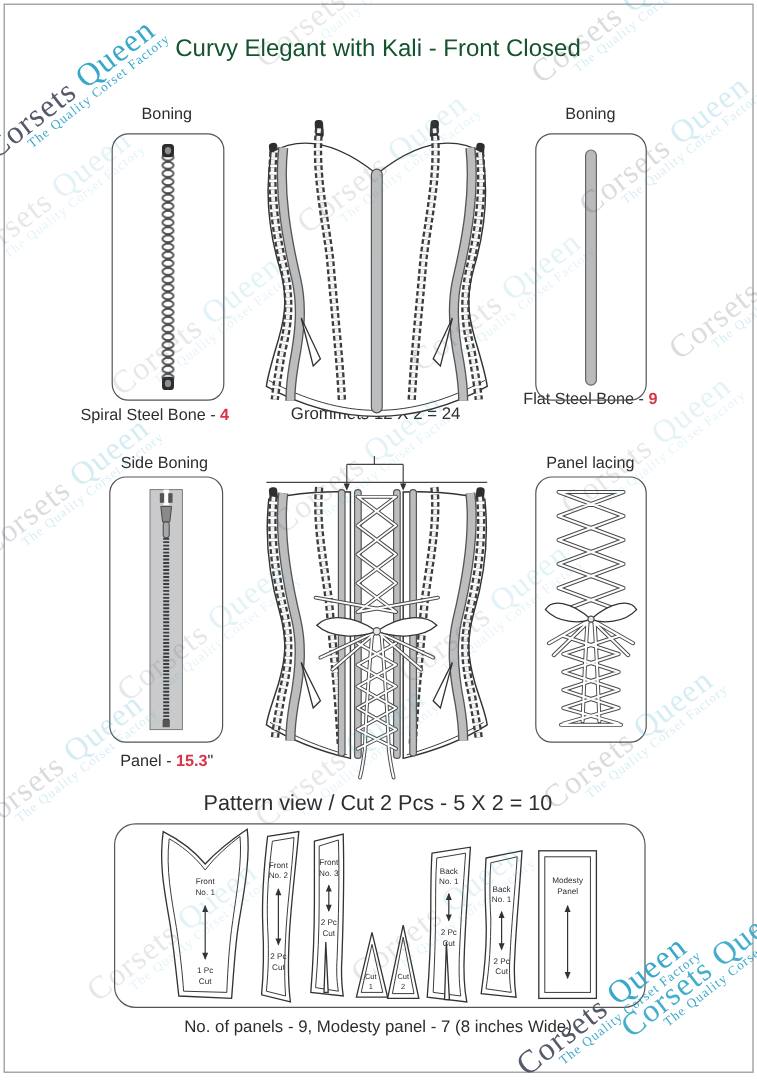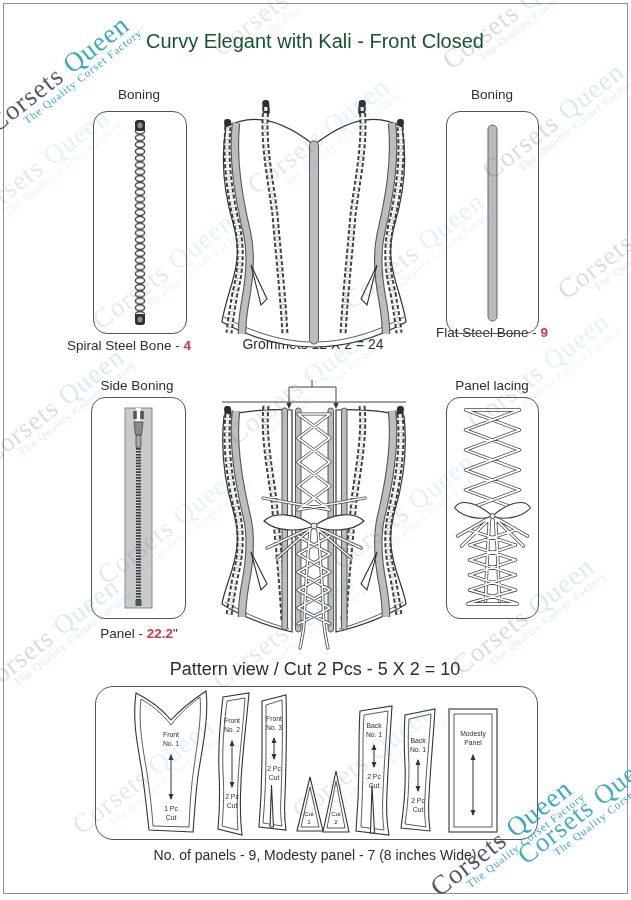--- a/index.html
+++ b/index.html
@@ -56,21 +56,21 @@
   <div class="txt h" style="left:442px;top:87px;width:100px;">Boning</div>
 
   <div class="txt cap" style="left:45px;top:338px;width:168px;"><span>Spiral Steel Bone - </span><span class="red">4</span></div>
   <div class="txt cap" style="left:408px;top:325px;width:168px;"><span>Flat Steel Bone - </span><span class="red">9</span></div>
 
   <div class="txt h" style="left:193px;top:336px;width:240px;font-size:14px;">Grommets 12 X 2 = 24</div>
 
   <div class="txt h" style="left:87px;top:378px;width:100px;">Side Boning</div>
   <div class="txt h" style="left:442px;top:378px;width:100px;">Panel lacing</div>
 
-  <div class="txt cap" style="left:55px;top:626px;width:168px;"><span>Panel - </span><span class="red">22.2</span><span>"</span></div>
+  <div class="txt cap" style="left:55px;top:626px;width:168px;"><span>Panel - </span><span class="red">15.3</span><span>"</span></div>
 
   <div class="txt h" style="left:165px;top:659px;width:300px;font-size:18px;">Pattern view / Cut 2 Pcs - 5 X 2 = 10</div>
   <div class="txt h" style="left:115px;top:847px;width:400px;font-size:14px;">No. of panels - 9, Modesty panel - 7 (8 inches Wide)</div>
 
   <div class="box" style="left:93px;top:111px;width:92px;height:221px;">
     <svg width="92" height="221" viewBox="0 0 92 221">
       <defs>
         <pattern id="coilp" x="0" y="2" width="92" height="6.8" patternUnits="userSpaceOnUse">
           <ellipse cx="46" cy="3.4" rx="4.6" ry="2.9" fill="none" stroke="#4a4a4a" stroke-width="1.5"></ellipse>
         </pattern>

